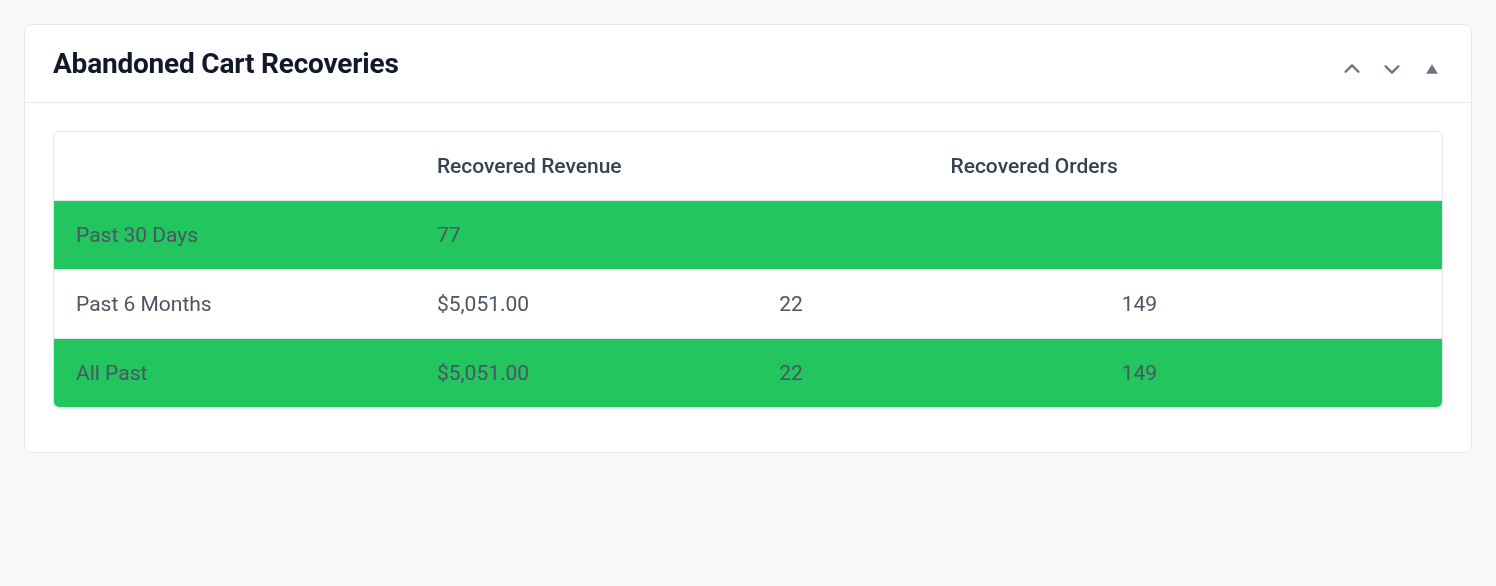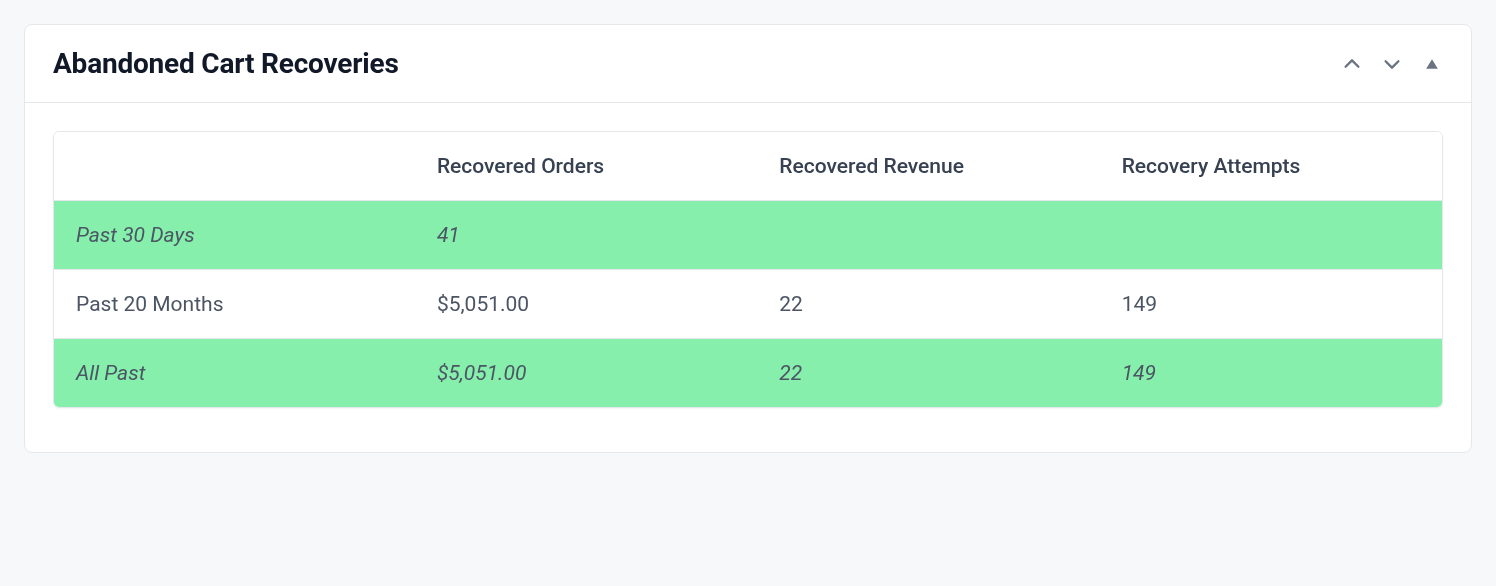--- a/index.html
+++ b/index.html
@@ -13,21 +13,21 @@
       padding: 24px;
     }
     .card {
       background: #ffffff;
       border: 1px solid #e5e7eb;
       border-radius: 8px;
       overflow: hidden;
     }
     .card-header {
       display: flex;
-      align-items: center;
+      align-items: flex-end;
       justify-content: space-between;
       padding: 22px 28px;
       border-bottom: 1px solid #e5e7eb;
     }
     .card-title {
       font-size: 28px;
       font-weight: 700;
       color: #111827;
       letter-spacing: -0.2px;
     }
@@ -75,22 +75,21 @@
     }
     .cell.col {
       flex: 1 1 0;
     }
     .row.header-row .cell {
       color: #374151;
       font-weight: 500;
       background: #ffffff;
     }
     .row.stripe {
-      background: #86efac;
-      font-style: italic;
+      background: #22c55e;
     }
   </style>
 </head>
 <body>
 
 <div class="card">
   <div class="card-header">
     <h2 class="card-title">Abandoned Cart Recoveries</h2>
     <div class="header-controls">
       <span class="ctrl-icon">
@@ -109,32 +108,31 @@
           </svg>
       </span>
     </div>
   </div>
 
   <div class="card-body">
     <div class="data-table">
 
       <div class="row header-row">
         <div class="cell period"></div>
+        <div class="cell col">Recovered Revenue</div>
         <div class="cell col">Recovered Orders</div>
-        <div class="cell col">Recovered Revenue</div>
-        <div class="cell col">Recovery Attempts</div>
       </div>
 
       <div class="row stripe">
         <div class="cell period">Past 30 Days</div>
-        <div class="cell col">41</div>
+        <div class="cell col">77</div>
       </div>
 
       <div class="row">
-        <div class="cell period">Past 20 Months</div>
+        <div class="cell period">Past 6 Months</div>
         <div class="cell col">$5,051.00</div>
         <div class="cell col">22</div>
         <div class="cell col">149</div>
       </div>
 
       <div class="row stripe">
         <div class="cell period">All Past</div>
         <div class="cell col">$5,051.00</div>
         <div class="cell col">22</div>
         <div class="cell col">149</div>

